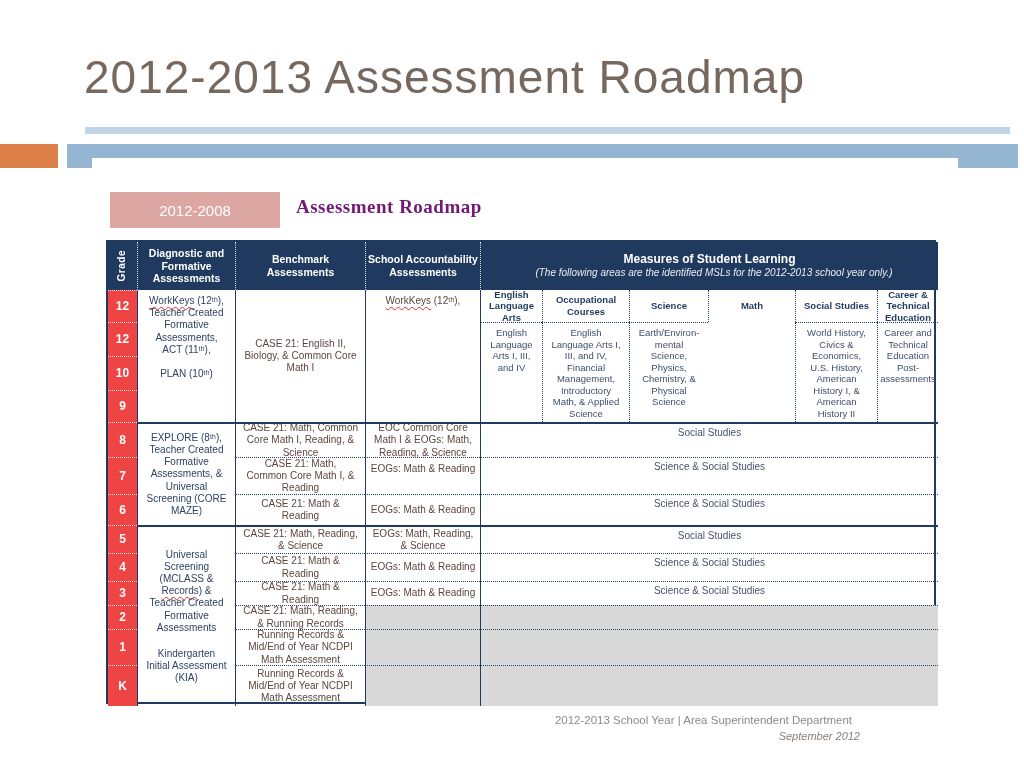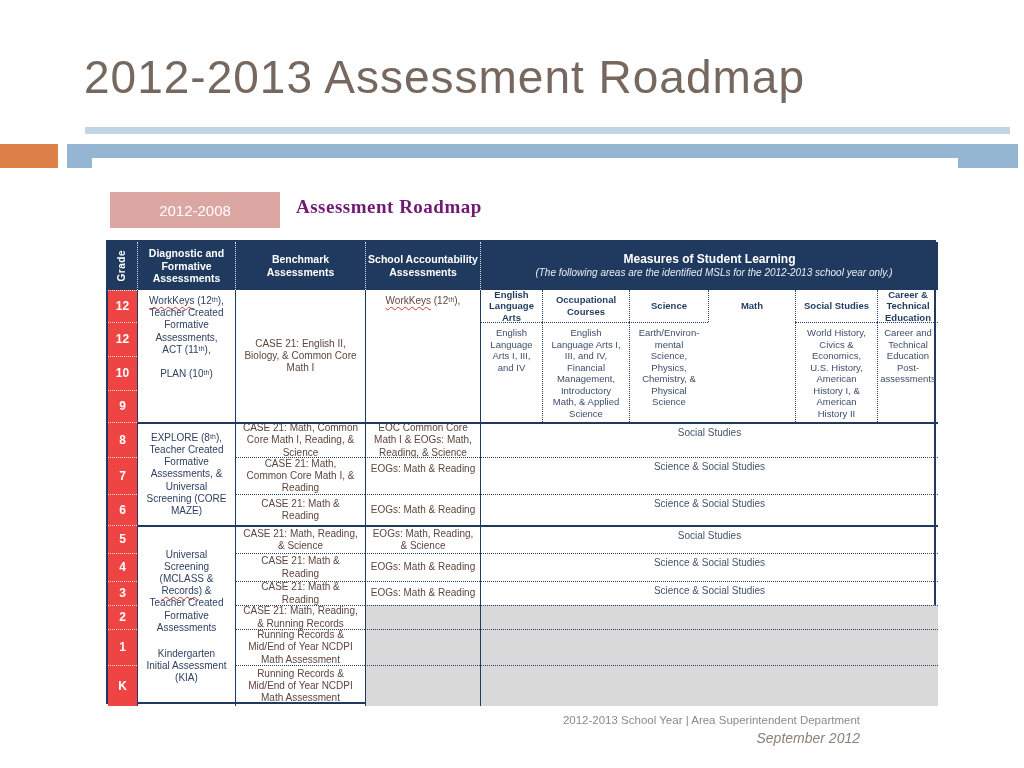--- a/index.html
+++ b/index.html
@@ -41,23 +41,23 @@
   .maroon{color:#5e463e;}
   .msl-label{font-weight:bold;font-size:9.5px;color:#1f3a5e;align-self:stretch;}
   .msl-content{font-size:9.5px;color:#3d4f6b;justify-content:flex-start;padding-top:4px;}
   .msl-row{color:#44546a;justify-content:flex-start;padding-top:3px;}
   .vert{writing-mode:vertical-rl;transform:rotate(180deg);font-size:10px;font-weight:bold;letter-spacing:.5px;}
   .misspell{text-decoration:underline wavy #cc3333 1px;text-underline-offset:2px;}
   .top-align{justify-content:flex-start;padding-top:5px;}
   .msl-head{justify-content:flex-start;padding-top:10px;}
   .msl-sub{font-weight:normal;font-style:italic;font-size:10px;color:#e8edf4;padding-left:9px;}
 
-  .footer{left:400px;top:714px;width:460px;text-align:right;color:#8a8a8a;font-size:11.5px;}
+  .footer{left:392px;top:714px;width:460px;text-align:right;color:#8a8a8a;font-size:11.5px;}
   .footer-date{left:400px;top:730px;width:460px;text-align:right;color:#8a8078;
-               font-size:14px;font-style:italic;}
+               font-size:11px;font-style:italic;}
 </style>
 </head>
 <body>
 
 <div class="page">
 
   <div class="abs thin-bar"></div>
   <div class="abs slide-title">2012-2013 Assessment Roadmap</div>
   <div class="abs orange-block"></div>
   <div class="abs blue-bar"></div>

